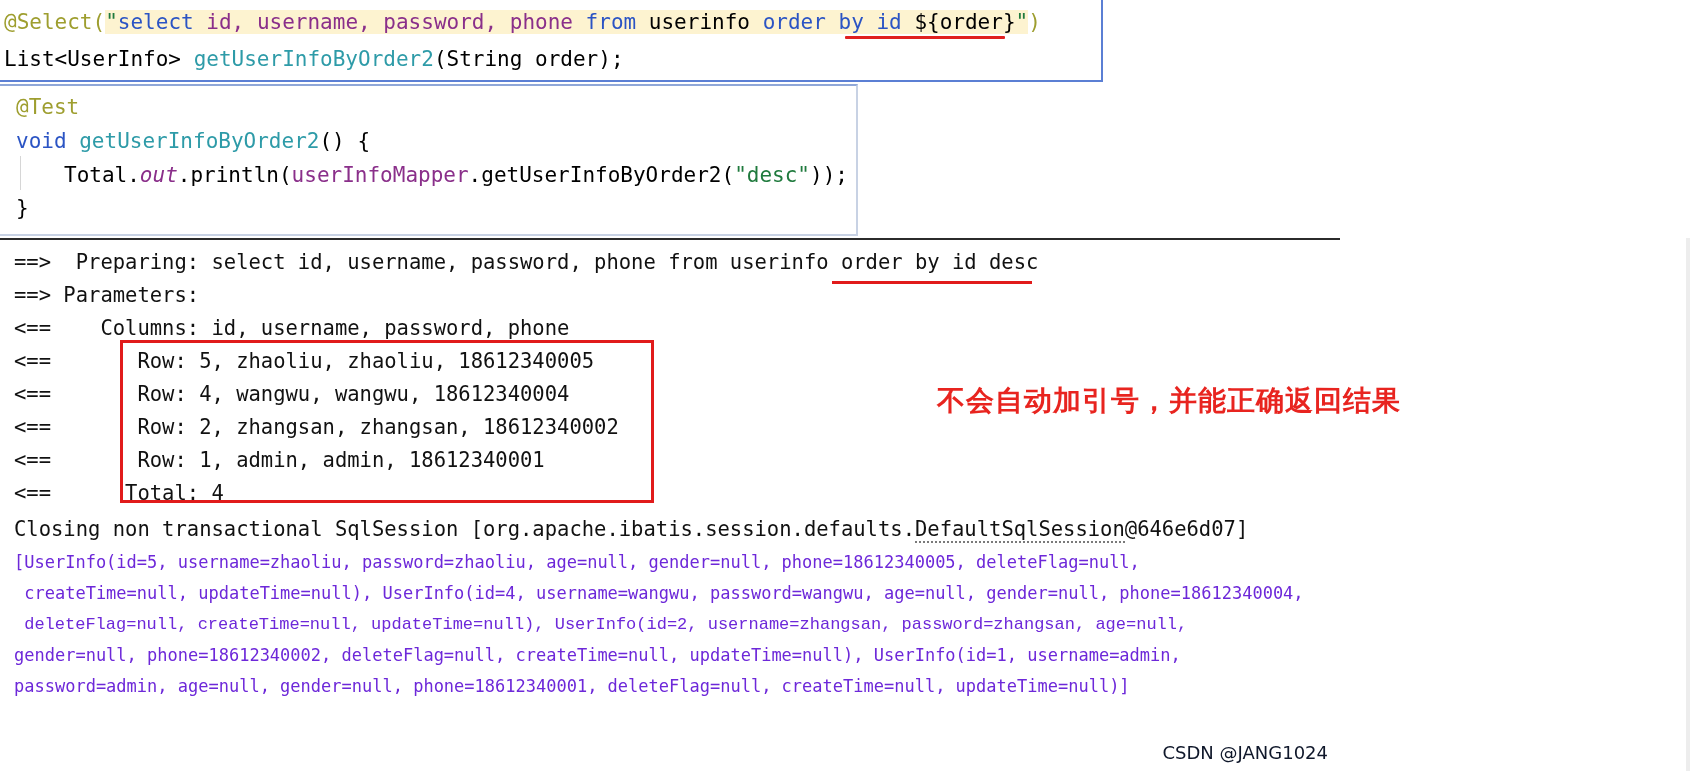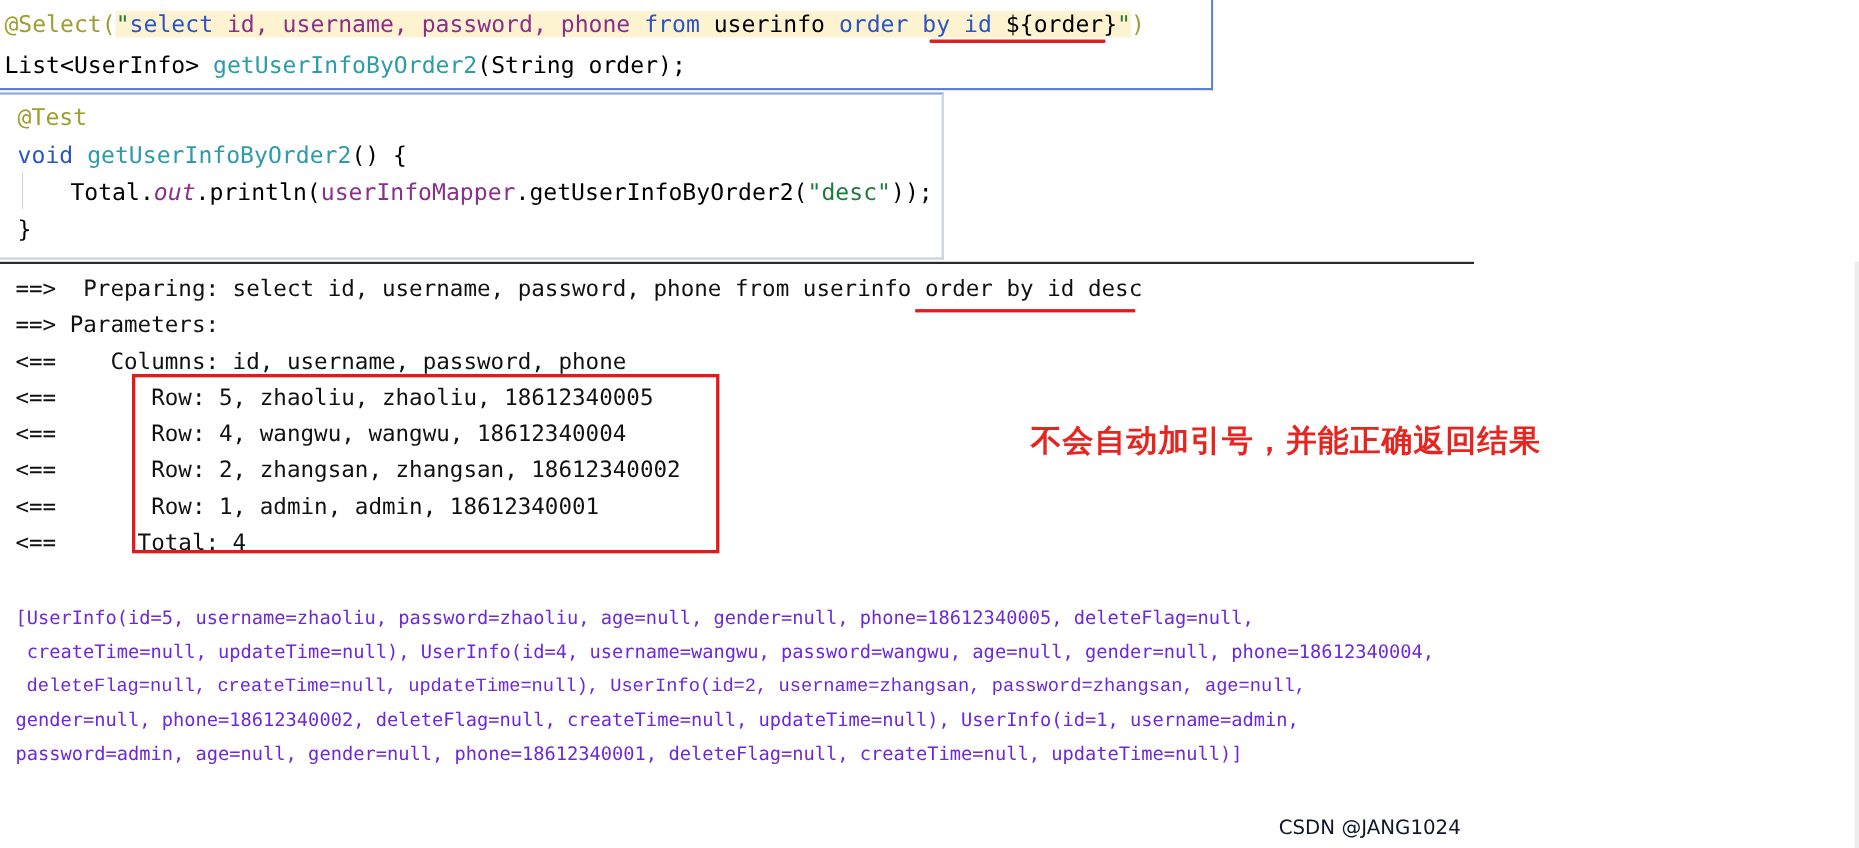--- a/index.html
+++ b/index.html
@@ -169,20 +169,21 @@
 
     <div class="con-line" style="top:6px;">==&gt;  Preparing: select id, username, password, phone from userinfo order by id desc</div>
     <div class="con-line" style="top:39px;">==&gt; Parameters: </div>
     <div class="con-line" style="top:72px;">&lt;==    Columns: id, username, password, phone</div>
     <div class="con-line" style="top:105px;">&lt;==       Row: 5, zhaoliu, zhaoliu, 18612340005</div>
     <div class="con-line" style="top:138px;">&lt;==       Row: 4, wangwu, wangwu, 18612340004</div>
     <div class="con-line" style="top:171px;">&lt;==       Row: 2, zhangsan, zhangsan, 18612340002</div>
     <div class="con-line" style="top:204px;">&lt;==       Row: 1, admin, admin, 18612340001</div>
     <div class="con-line" style="top:237px;">&lt;==      Total: 4</div>
 
+    <div class="con-line" style="top:273px;"><span>Closing non transactional SqlSession [org.apache.ibatis.session.defaults.</span><span class="dotted-under">DefaultSqlSession</span><span>@646e6d07]</span></div>
 
     <div class="wrap-line" style="top:307px;">[UserInfo(id=5, username=zhaoliu, password=zhaoliu, age=null, gender=null, phone=18612340005, deleteFlag=null,</div>
     <div class="wrap-line" style="top:338px;"> createTime=null, updateTime=null), UserInfo(id=4, username=wangwu, password=wangwu, age=null, gender=null, phone=18612340004,</div>
     <div class="wrap-line" style="top:369px;font-family:Liberation Mono, monospace;"> deleteFlag=null, createTime=null, updateTime=null), UserInfo(id=2, username=zhangsan, password=zhangsan, age=null,</div>
     <div class="wrap-line" style="top:400px;">gender=null, phone=18612340002, deleteFlag=null, createTime=null, updateTime=null), UserInfo(id=1, username=admin,</div>
     <div class="wrap-line" style="top:431px;">password=admin, age=null, gender=null, phone=18612340001, deleteFlag=null, createTime=null, updateTime=null)]</div>
 
     <div class="watermark">CSDN @JANG1024</div>
   </div>
 

